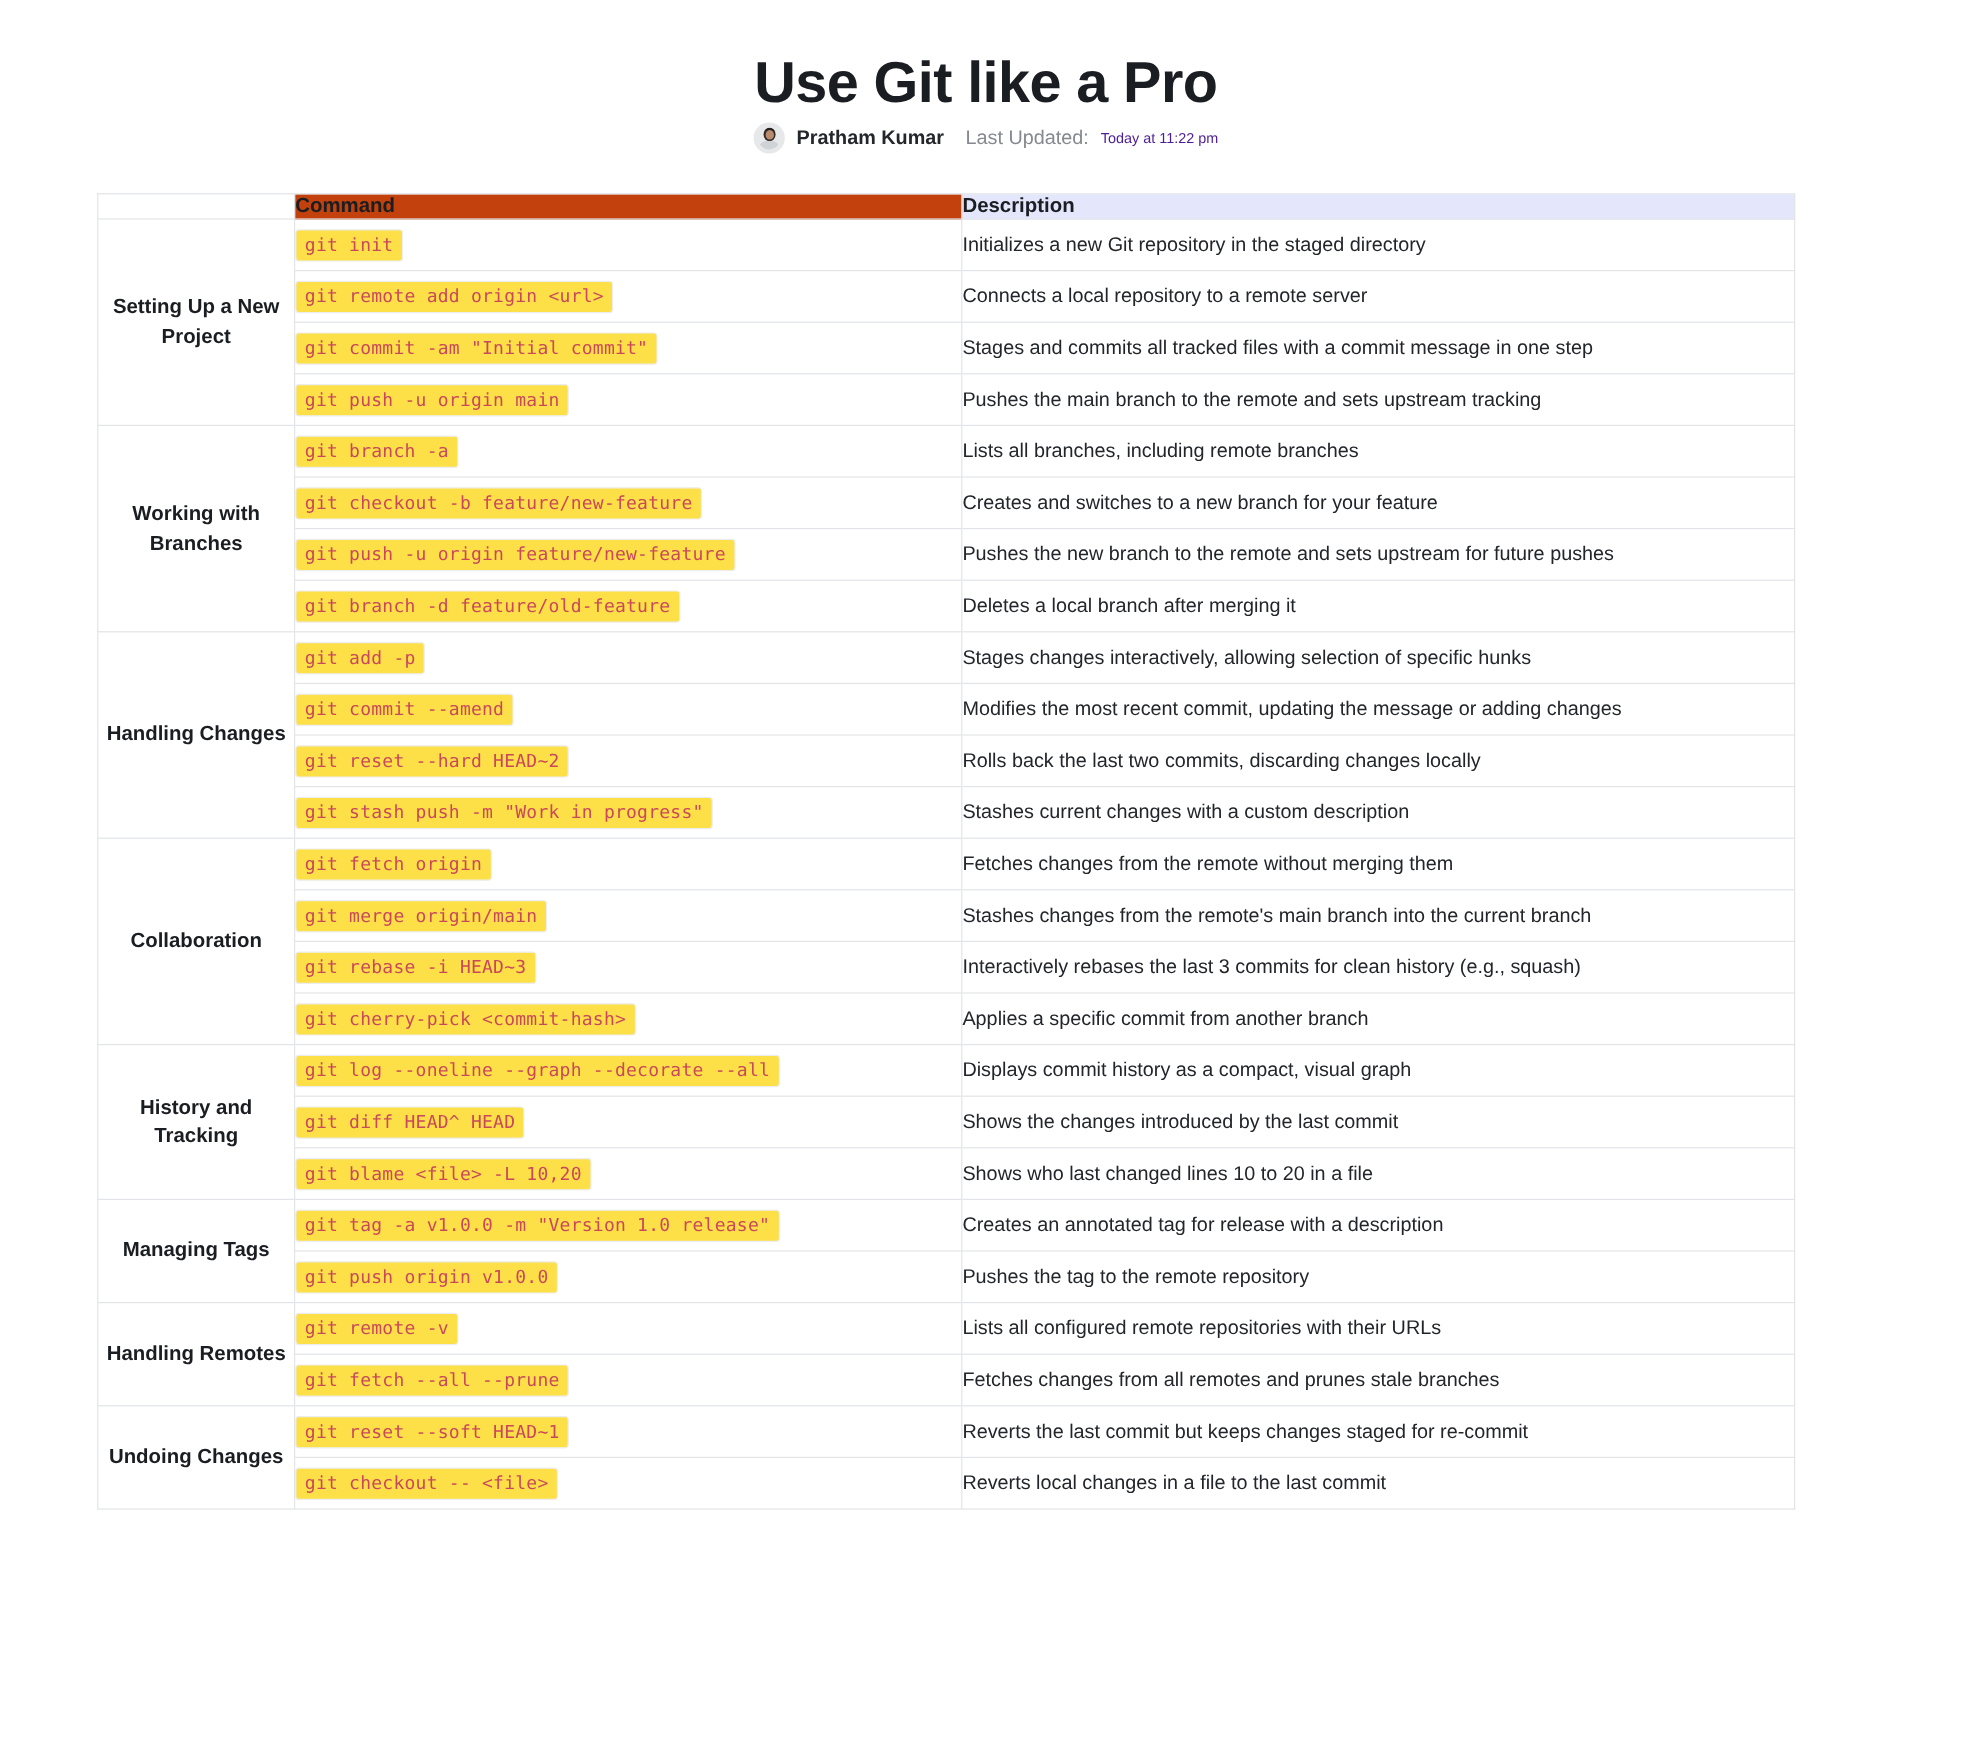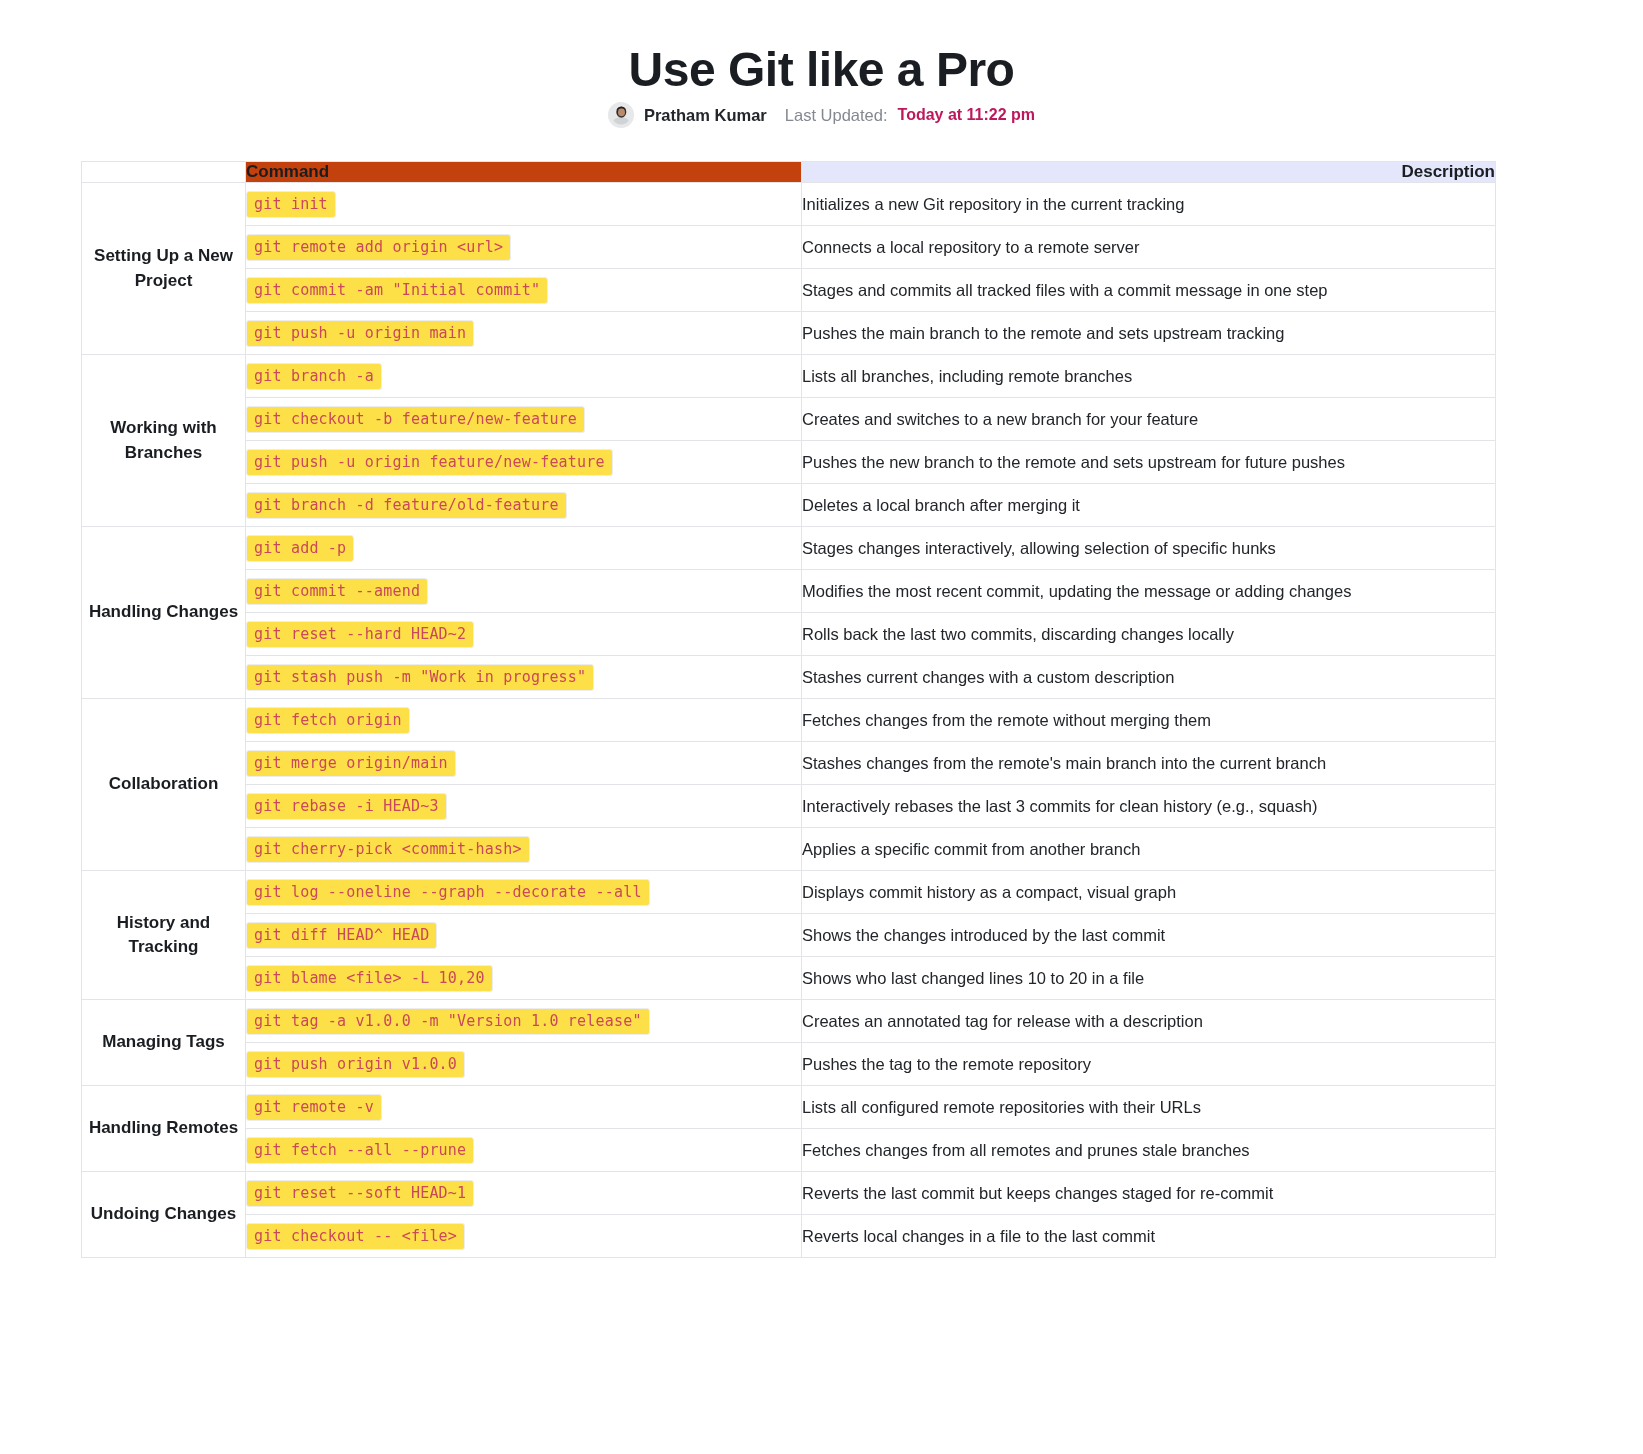--- a/index.html
+++ b/index.html
@@ -57,23 +57,23 @@
     font-weight: bold;
     color: #23262b;
     font-size: 16.5px;
   }
   .updated-label {
     color: #84888f;
     font-size: 16.5px;
     margin-left: 8px;
   }
   .updated-value {
-    color: #be185d;
-    font-size: 16px;
-    font-weight: 700;
+    color: #4c1d95;
+    font-size: 12px;
+    font-weight: 400;
   }
 
   
   .table-wrap {
     margin-top: 33px;
     padding-left: 81px;
     padding-right: 148px;
   }
   table.cheatsheet {
     border-collapse: collapse;
@@ -101,21 +101,21 @@
     background: #c2410c;
     text-align: left;
     padding: 13px 0 13px 16px;
     font-size: 17px;
     font-weight: bold;
     color: #1a1d21;
     border-color: #f0d4de;
   }
   th.hdr-desc {
     background: #e4e7fb;
-    text-align: right;
+    text-align: left;
     padding: 13px 0 13px 16px;
     font-size: 17px;
     font-weight: bold;
     color: #1a1d21;
     border-color: #d4d8f2;
   }
 
   td.group-cell {
     font-weight: bold;
     font-size: 17px;
@@ -187,21 +187,21 @@
         <tr>
           <th class="hdr-blank"></th>
           <th class="hdr-cmd">Command</th>
           <th class="hdr-desc">Description</th>
         </tr>
       </thead>
       <tbody id="table-body">
           <tr>
             <td class="group-cell" rowspan="4">Setting Up a New Project</td>
             <td class="cmd-cell"><code class="cmd">git init</code></td>
-            <td class="desc-cell">Initializes a new Git repository in the current tracking</td>
+            <td class="desc-cell">Initializes a new Git repository in the staged directory</td>
           </tr>
           <tr>
             <td class="cmd-cell"><code class="cmd">git remote add origin &lt;url&gt;</code></td>
             <td class="desc-cell">Connects a local repository to a remote server</td>
           </tr>
           <tr>
             <td class="cmd-cell"><code class="cmd">git commit -am "Initial commit"</code></td>
             <td class="desc-cell">Stages and commits all tracked files with a commit message in one step</td>
           </tr>
           <tr>

